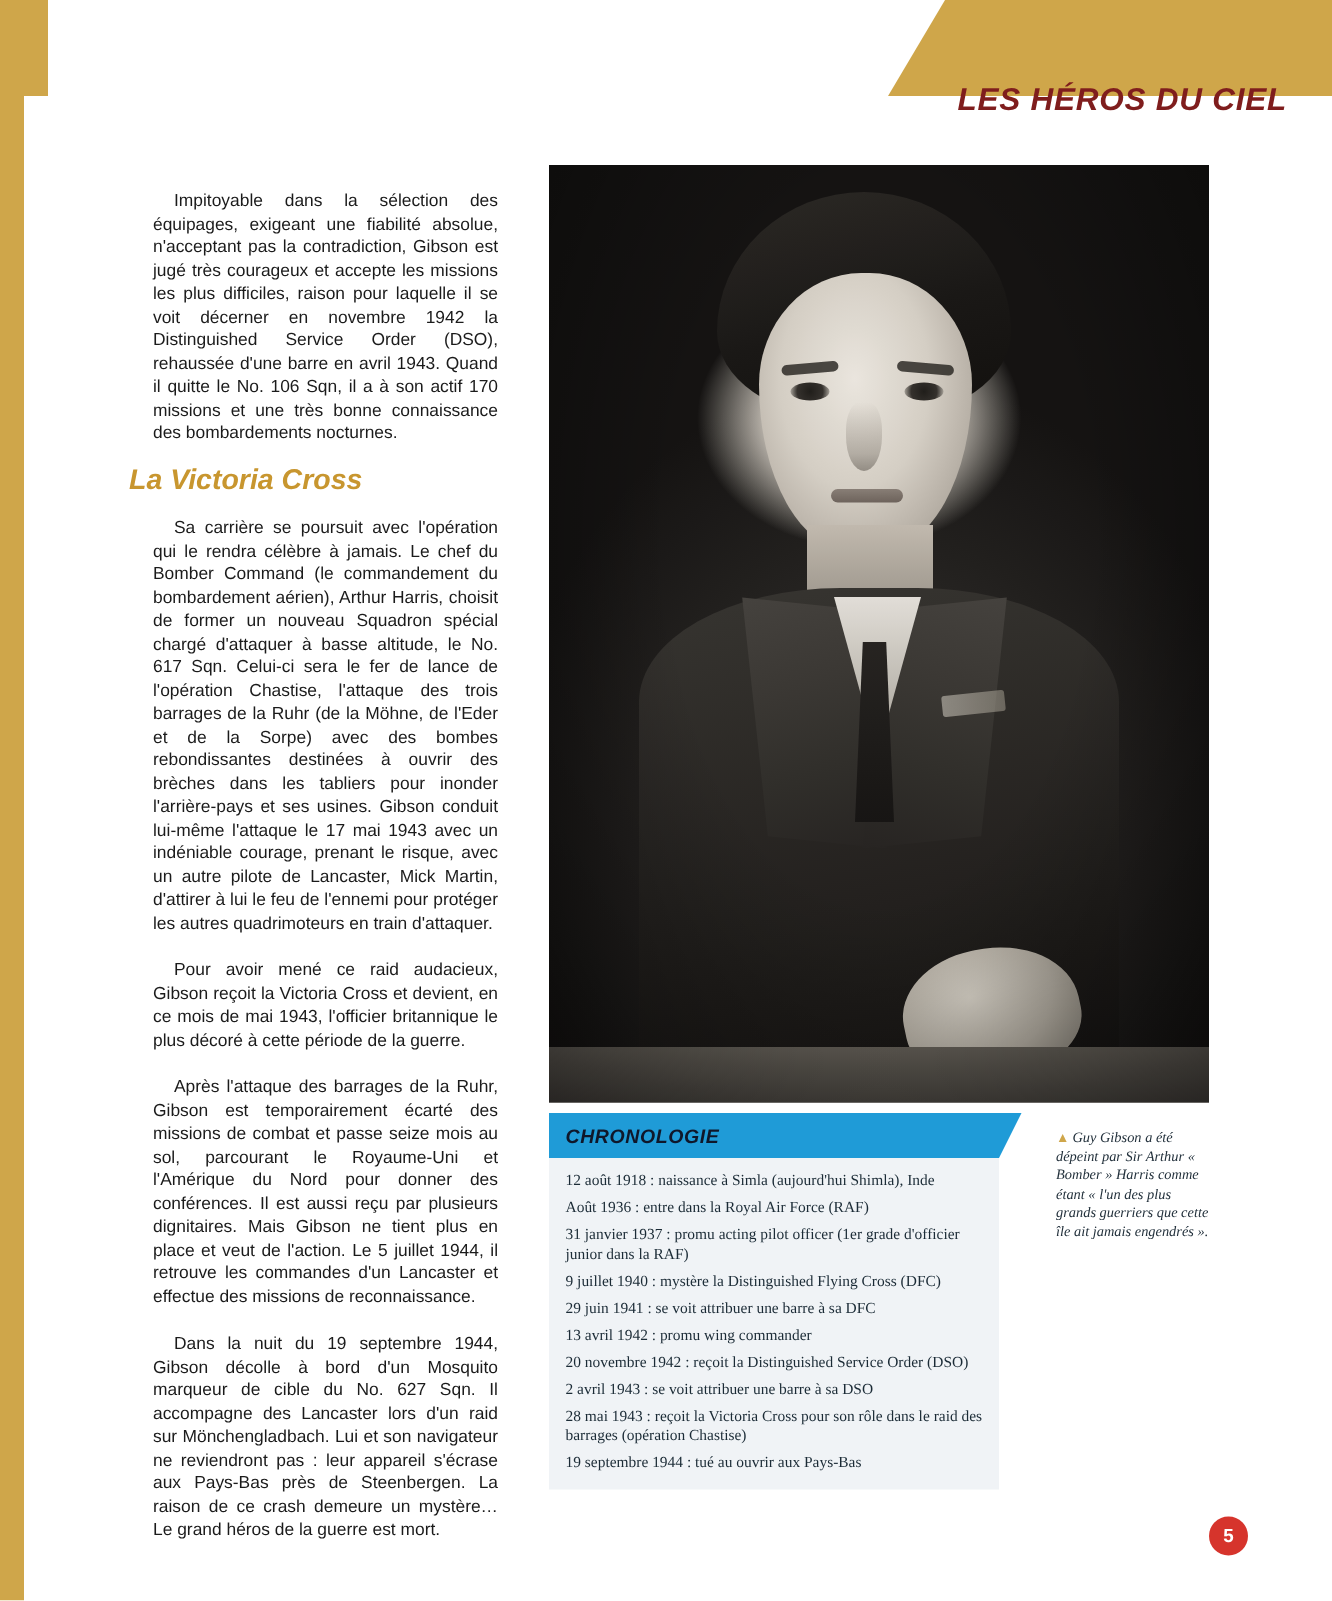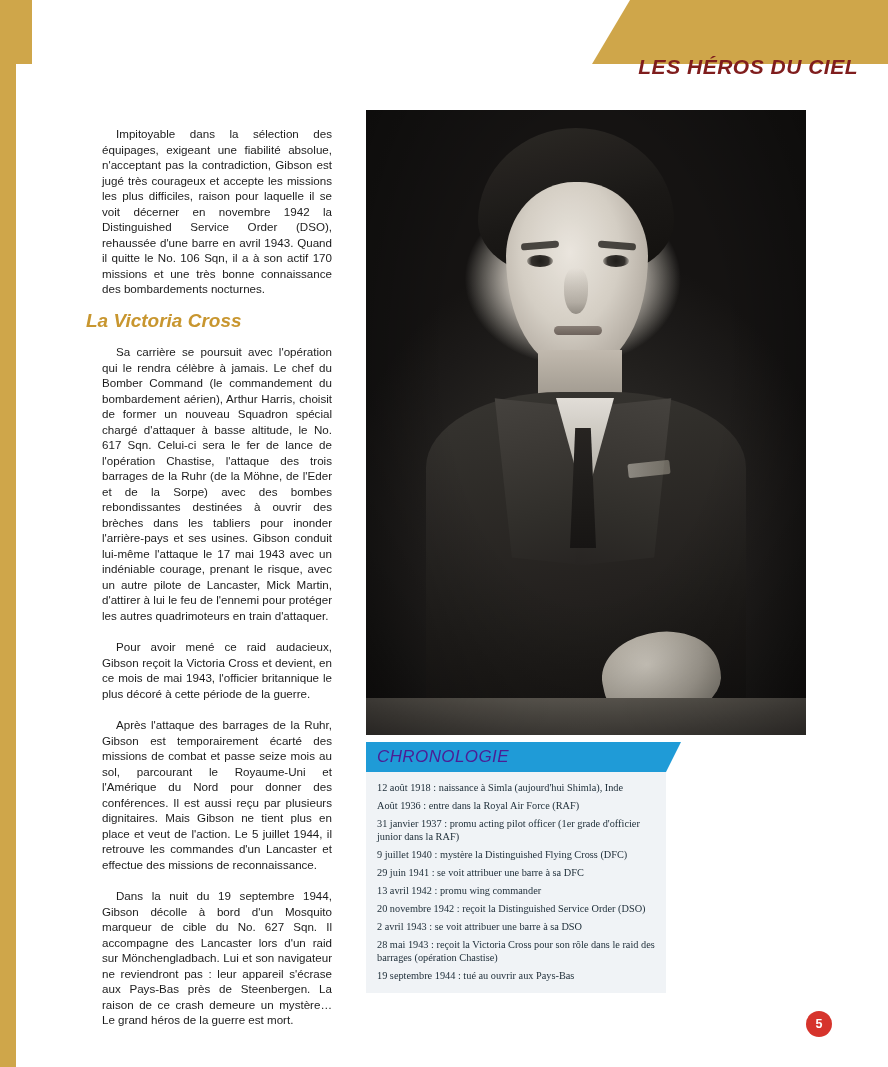--- a/index.html
+++ b/index.html
@@ -234,23 +234,23 @@
     padding-left: 11px;
   }
   .chrono-head:after {
     content: "";
     position: absolute;
     right: -15px; top: 0;
     border-top: 30px solid #1f9bd7;
     border-right: 15px solid transparent;
   }
   .chrono-head span {
-    color: #4c1d95;
-    font-size: 17px;
-    font-weight: normal;
+    color: #0f172a;
+    font-size: 13px;
+    font-weight: bold;
     font-style: italic;
     letter-spacing: .4px;
   }
   .chrono-body {
     background: #f0f3f6;
     padding: 9px 11px 11px 11px;
     font-family: "Liberation Serif", serif;
     font-size: 10.3px;
     line-height: 13.4px;
     color: #1b2b36;
@@ -313,20 +313,23 @@
       <div class="ph-lapel-r"></div>
       <div class="ph-shirt"></div>
       <div class="ph-tie"></div>
       <div class="ph-badge"></div>
       <div class="ph-hand"></div>
       <div class="ph-table"></div>
       <div class="ph-vig"></div>
     </div>
   </div>
 
+  <div class="caption">
+    <span class="tri">▲</span><span>Guy Gibson a été dépeint par Sir Arthur « Bomber » Harris comme étant « l'un des plus grands guerriers que cette île ait jamais engendrés ».</span>
+  </div>
 
   <div class="chrono">
     <div class="chrono-head">
       <span>CHRONOLOGIE</span>
     </div>
     <div class="chrono-body">
       <div class="chrono-item">
         <span class="chrono-date">12 août 1918 :</span><span> naissance à Simla (aujourd'hui Shimla), Inde</span>
       </div>
       <div class="chrono-item">

